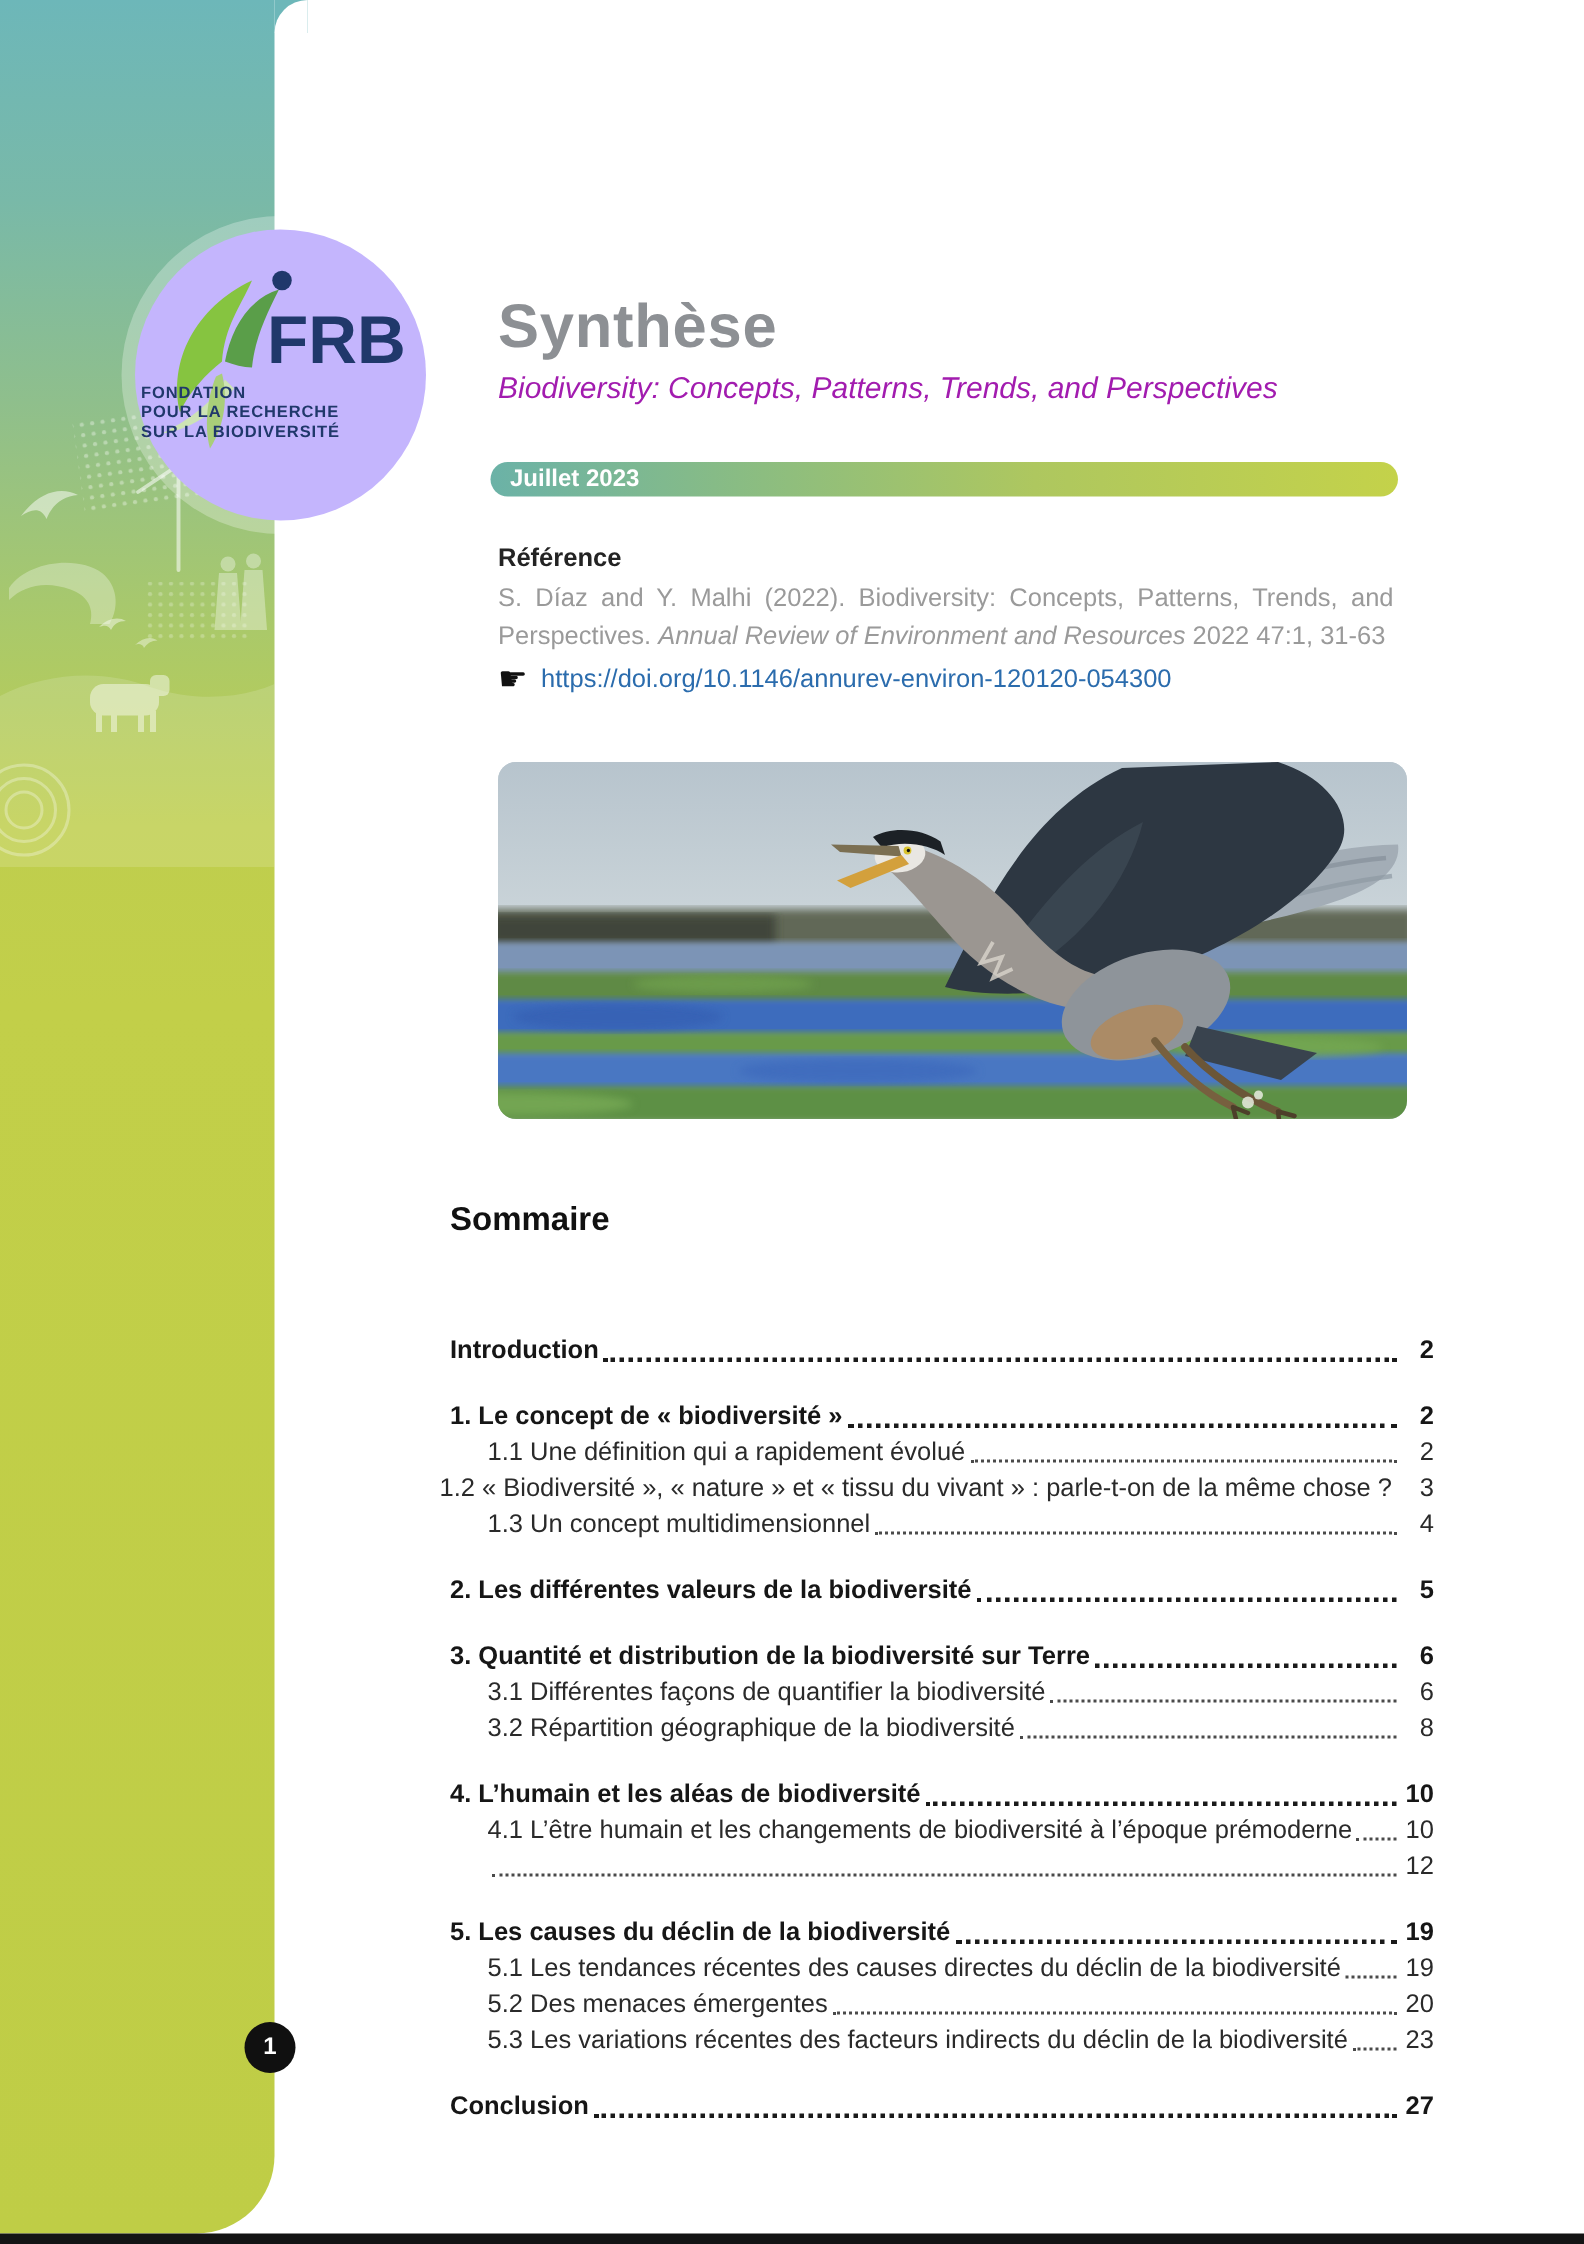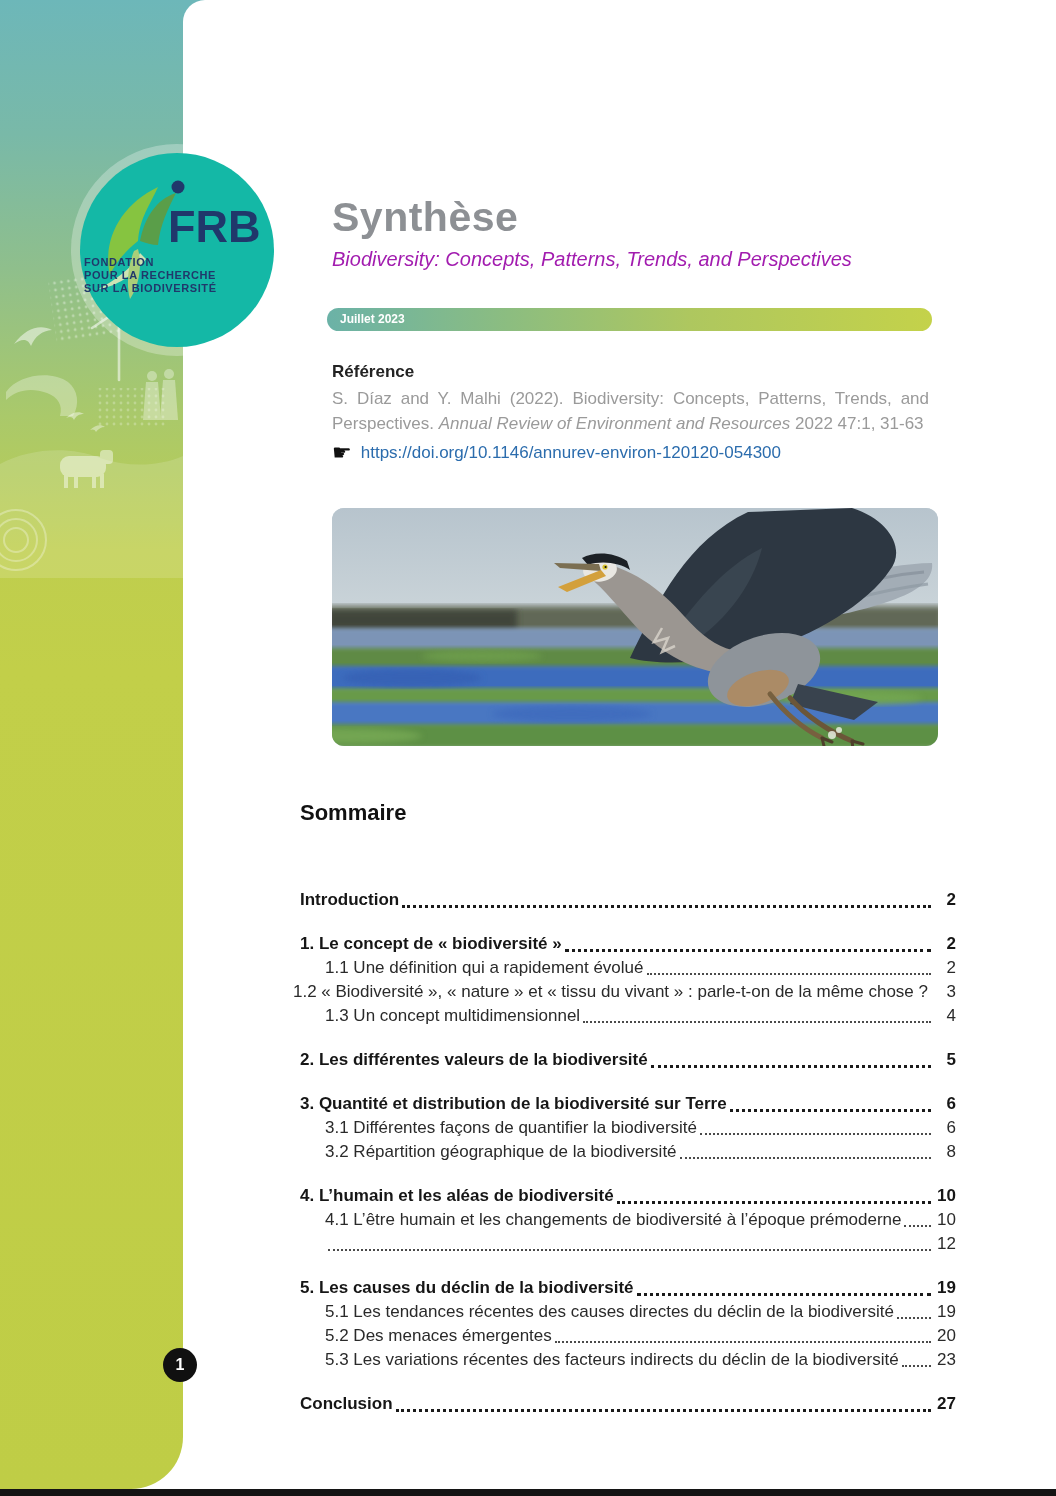--- a/index.html
+++ b/index.html
@@ -17,22 +17,22 @@
       #bfce4e 37%, #c2cf49 45%, #bfcd46 100%);
     border-bottom-right-radius:52px;
   }
   .collage { position:absolute; left:0; top:268px; width:183px; height:310px; }
   .notch { position:absolute; left:183px; top:0; width:22px; height:22px; background:#6db7b9; }
   .notch::after { content:""; position:absolute; inset:0; background:#fff; border-top-left-radius:22px; }
   .bottom-bar { position:absolute; left:0; bottom:0; width:1056px; height:7px; background:#141414; }
 
   
   .logo-circle {
-    position:absolute; left:80px; top:153px; width:194px; height:194px;
-    background:#14b8a6; border-radius:50%;
+    position:absolute; left:90px; top:153px; width:194px; height:194px;
+    background:#c4b5fd; border-radius:50%;
     box-shadow:0 0 0 9px rgba(255,255,255,0.28);
   }
   .logo-art { position:absolute; left:0; top:0; width:194px; height:194px; }
   .logo-frb {
     position:absolute; left:88px; top:48px; width:70px;
     font-size:45px; font-weight:600; color:#20386b; letter-spacing:0px;
   }
   .logo-lines {
     position:absolute; right:40px; top:103px; width:150px;
     text-align:left; color:#20386b; font-weight:700;
@@ -45,21 +45,21 @@
     font-size:41px; font-weight:700; color:#8d9094; letter-spacing:0.5px;
   }
   .doc-subtitle {
     position:absolute; left:332px; top:248px;
     font-size:20px; font-style:italic; color:#a21caf;
   }
   .date-pill {
     position:absolute; left:327px; top:308px; width:605px; height:23px;
     border-radius:12px;
     background:linear-gradient(90deg,#6bb2a7 0%, #8cbd80 30%, #aec75f 60%, #c4d24a 100%);
-    color:#ffffff; font-size:12px; font-weight:700; line-height:23px;
+    color:#ffffff; font-size:16px; font-weight:700; line-height:23px;
     padding-left:13px;
   }
 
   
   .ref-block { position:absolute; left:332px; top:362px; width:597px; }
   .ref-heading { font-size:17px; font-weight:700; color:#232323; margin-bottom:4px; }
   .ref-citation {
     font-size:17px; line-height:25px; color:#9a9a9a; text-align:justify;
   }
   .ref-citation .journal { font-style:italic; }

